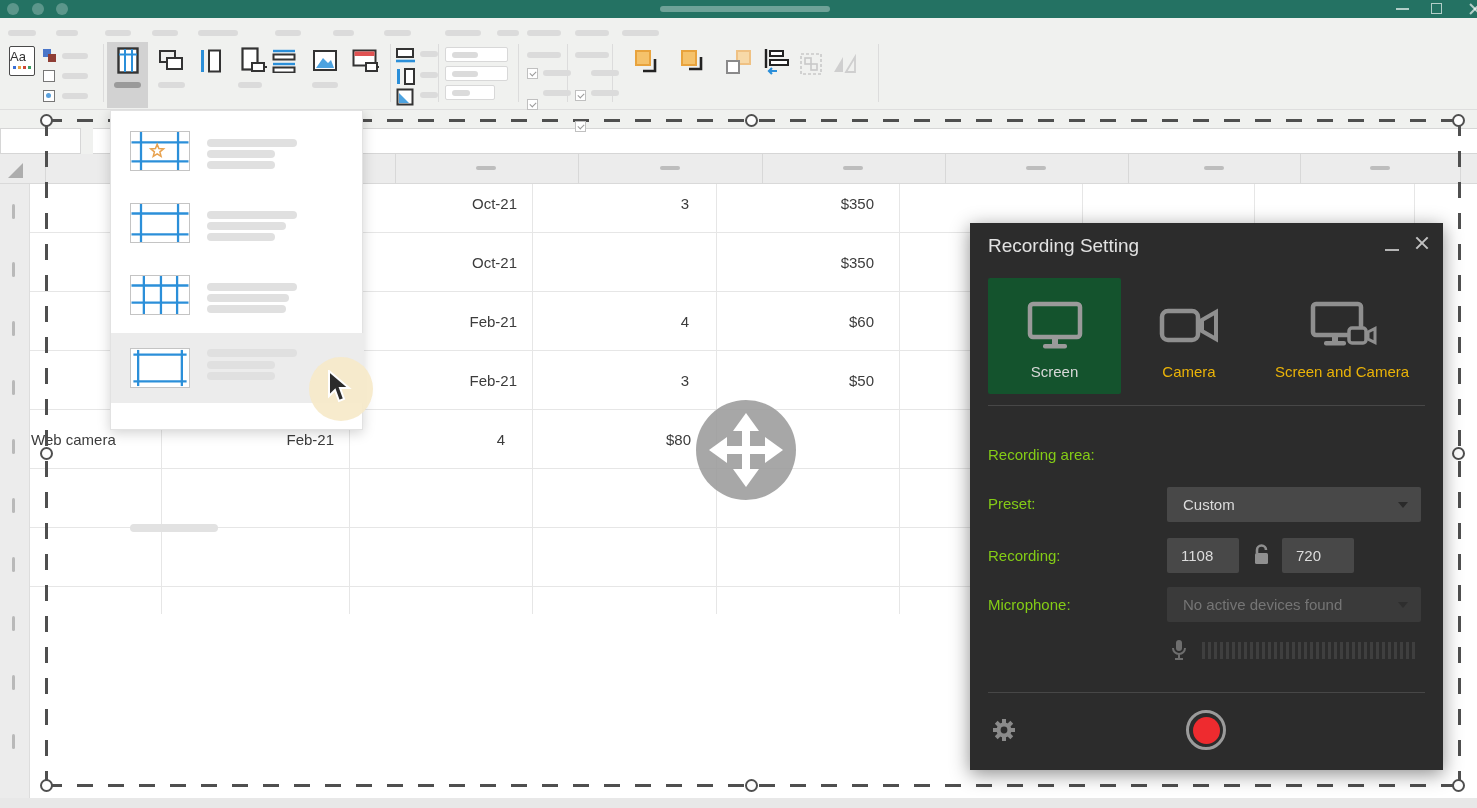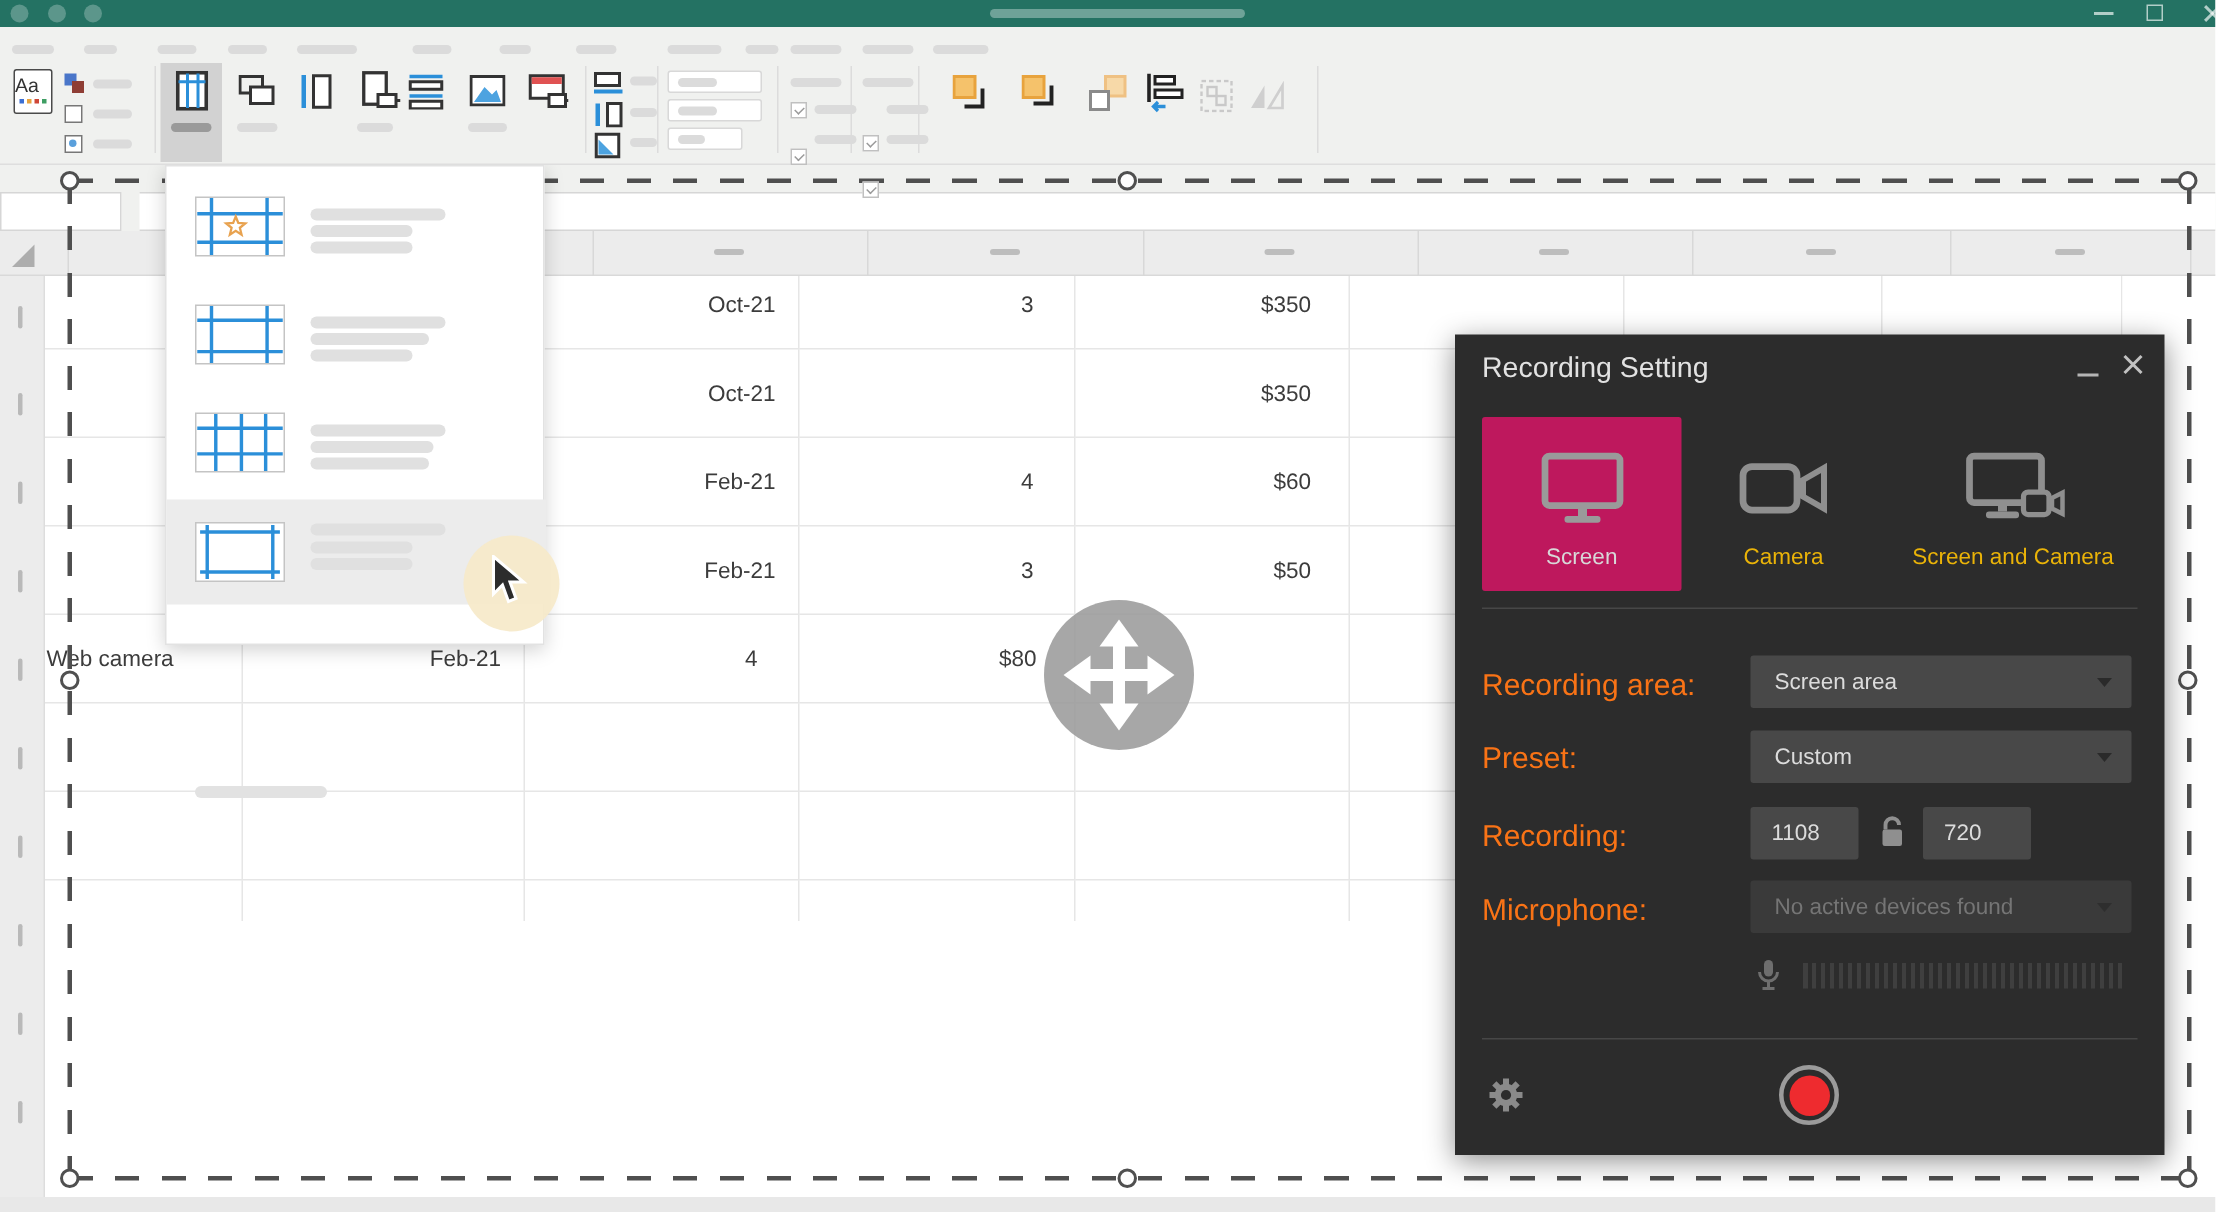--- a/index.html
+++ b/index.html
@@ -76,25 +76,25 @@
 
   
   #dialog { left:970px; top:223px; width:473px; height:547px; background:#2c2c2c; z-index:10;
             box-shadow:0 4px 18px rgba(0,0,0,.45); color:#d0d0d0; }
   #dlg-title { left:18px; top:12px; font-size:19px; color:#e2e2e2; }
   #dlg-min { left:415px; top:26px; width:14px; height:2px; background:#b5b5b5; }
   #dlg-close { left:444px; top:12px; width:16px; height:16px; }
   #dlg-close i,#dlg-close b { position:absolute; left:7px; top:0; width:2px; height:16px; background:#c2c2c2; }
   #dlg-close i{transform:rotate(45deg);} #dlg-close b{transform:rotate(-45deg);}
   .mode-btn { position:absolute; top:55px; height:116px; display:flex; flex-direction:column; align-items:center; justify-content:flex-end; padding-bottom:14px; border-radius:2px; }
-  .mode-btn.sel { background:#be185d; }
+  .mode-btn.sel { background:#14532d; }
   .mode-btn .lbl { font-size:15px; color:#eab308; margin-top:12px; }
   .mode-btn.sel .lbl { color:#d8d8d8; }
   .dlg-div { position:absolute; left:18px; width:437px; height:1px; background:#474747; }
-  .frm-lbl { position:absolute; left:18px; font-size:20px; color:#f97316; }
+  .frm-lbl { position:absolute; left:18px; font-size:15px; color:#84cc16; }
   .drop { position:absolute; left:197px; width:254px; height:35px; background:#484848; border-radius:2px;
           font-size:15px; color:#dcdcdc; display:flex; align-items:center; padding-left:16px; }
   .drop .arr { position:absolute; right:13px; top:15px; width:0; height:0; border-left:5px solid transparent; border-right:5px solid transparent; border-top:6px solid #2a2a2a; }
   .drop.disabled { background:#3a3a3a; color:#757575; }
   .drop.disabled .arr { border-top-color:#2e2e2e; }
   .dim-input { position:absolute; width:72px; height:35px; background:#484848; border-radius:2px; font-size:15px; color:#dcdcdc; display:flex; align-items:center; padding-left:14px; }
   #mic-meter { position:absolute; left:232px; top:419px; width:214px; height:17px;
                background:repeating-linear-gradient(90deg,#3f3f3f 0 3px,#2c2c2c 3px 6px); }
   #rec-btn { position:absolute; left:216px; top:487px; width:40px; height:40px; border-radius:50%; border:3px solid #9b9b9b; background:#2c2c2c; display:flex; align-items:center; justify-content:center; }
   #rec-btn .dot { width:27px; height:27px; border-radius:50%; background:#ee2b2f; }
@@ -531,24 +531,20 @@
       <rect x="17" y="40" width="22" height="4.5" rx="2" fill="#8f8f8f"></rect>
       <rect x="42" y="27" width="17" height="15" rx="3" fill="#2c2c2c" stroke="#8f8f8f" stroke-width="3.5"></rect>
       <polygon points="61,31 68,27.5 68,41.5 61,38" fill="#2c2c2c" stroke="#8f8f8f" stroke-width="3"></polygon>
     </svg>
     <div class="lbl">Screen and Camera</div>
   </div>
 
   <div class="dlg-div" style="top:182px"></div>
 
   <div class="frm-lbl" style="top:223px">Recording area:</div>
-  <div class="drop" style="top:214px">
-    <span>Screen area</span>
-    <i class="arr"></i>
-  </div>
 
   <div class="frm-lbl" style="top:272px">Preset:</div>
   <div class="drop" style="top:264px">
     <span>Custom</span>
     <i class="arr"></i>
   </div>
 
   <div class="frm-lbl" style="top:324px">Recording:</div>
   <div class="dim-input" style="left:197px;top:315px">1108</div>
   <svg class="abs" style="left:283px;top:321px" width="17" height="22" viewBox="0 0 17 22">

